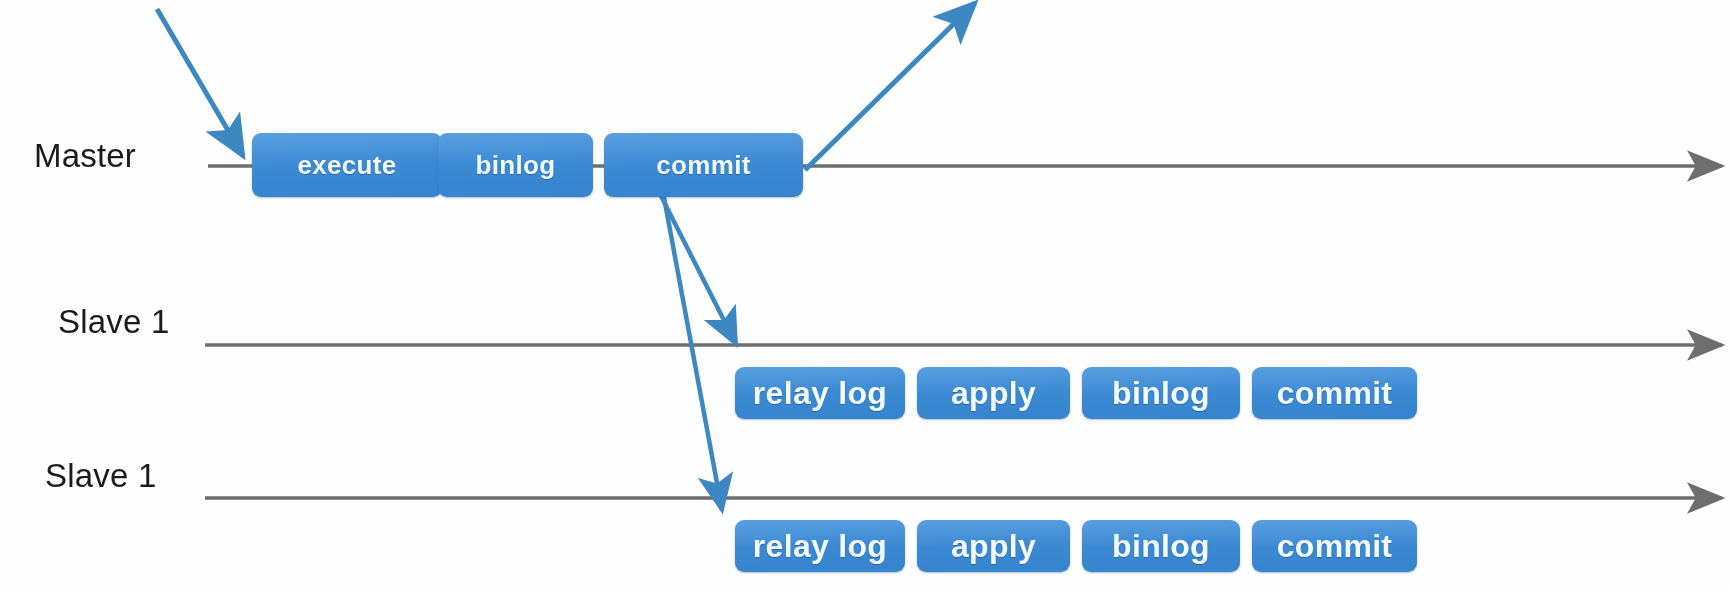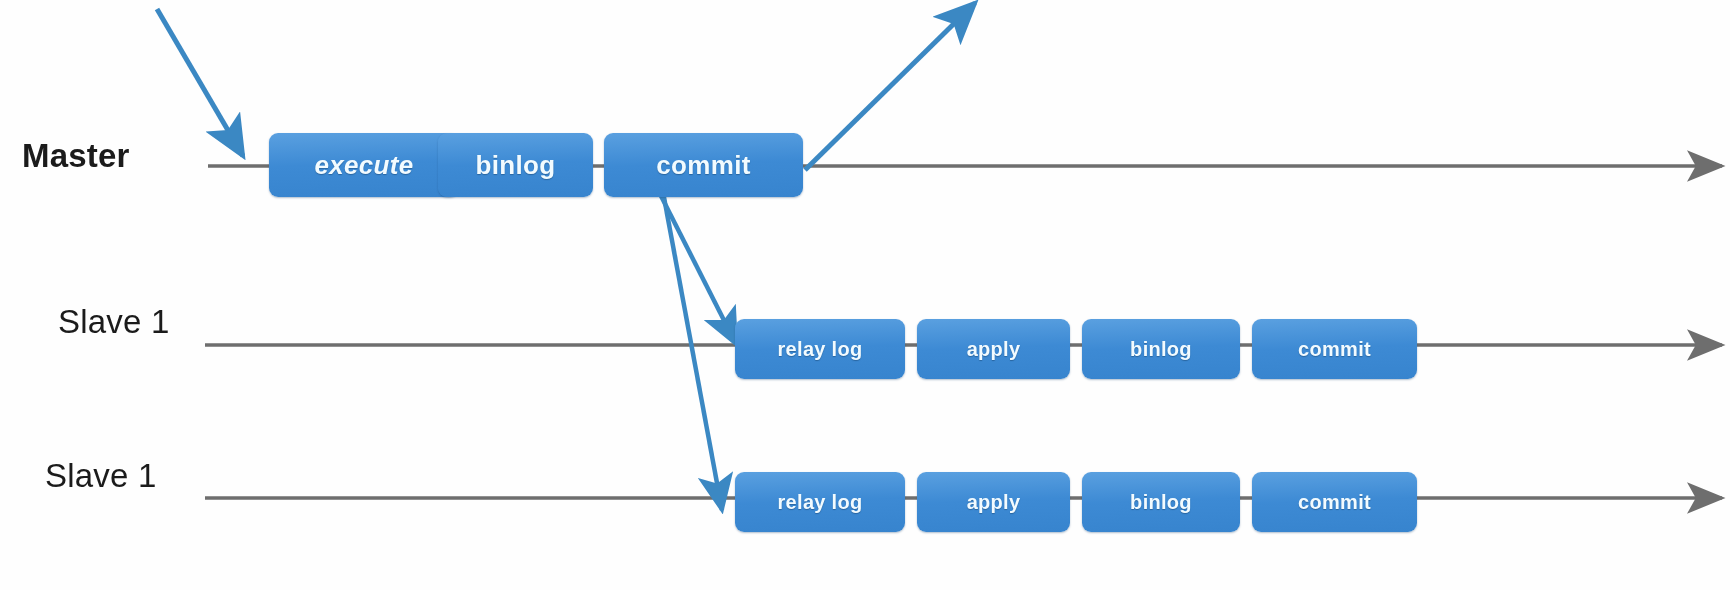--- a/index.html
+++ b/index.html
@@ -33,21 +33,21 @@
   .row-label {
     position: absolute;
     font-family: "Liberation Sans", sans-serif;
     font-size: 33px;
     font-weight: 400;
     color: #1b1b1b;
     letter-spacing: 0.2px;
     white-space: nowrap;
     line-height: 1;
   }
-  .row-label.master { left: 22px;  top: 139px; font-weight: bold; }
+  .row-label.master { left: 34px;  top: 139px; }
   .row-label.slave1 { left: 58px;  top: 305px; }
   .row-label.slave2 { left: 45px;  top: 459px; }
 
   
   .stage {
     position: absolute;
     box-sizing: border-box;
     display: flex;
     align-items: center;
     justify-content: center;
@@ -57,21 +57,21 @@
     color: #f2fbff;
     font-family: "Liberation Sans", sans-serif;
     font-weight: bold;
     font-size: 25px;
     letter-spacing: 0.3px;
     text-shadow: 0 1px 1px rgba(20,60,100,0.45);
     white-space: nowrap;
     user-select: none;
   }
   .stage.master-row { height: 64px; top: 133px; font-size: 26px; }
-  .stage.slave-row  { height: 60px; font-size: 20px; }
+  .stage.slave-row  { height: 52px; font-size: 32px; margin-top: 48px; }
   .stage.s1 { top: 319px; }
   .stage.s2 { top: 472px; }
 </style>
 </head>
 <body>
 
 <div id="diagram">
 
   <svg id="wires" viewBox="0 0 1730 590" width="1730" height="590" xmlns="http://www.w3.org/2000/svg">
     <defs>
@@ -96,21 +96,21 @@
     <line x1="157" y1="9" x2="243" y2="156" stroke="#3b88c3" stroke-width="5" marker-end="url(#blue-arrow)"></line>
     <line x1="805" y1="170" x2="975" y2="3" stroke="#3b88c3" stroke-width="5" marker-end="url(#blue-arrow)"></line>
     <line x1="659" y1="192" x2="736" y2="344" stroke="#3b88c3" stroke-width="4.5" marker-end="url(#blue-arrow)"></line>
     <line x1="663" y1="192" x2="722" y2="510" stroke="#3b88c3" stroke-width="4.5" marker-end="url(#blue-arrow)"></line>
   </svg>
 
   <div class="row-label master">Master</div>
   <div class="row-label slave1">Slave 1</div>
   <div class="row-label slave2">Slave 1</div>
 
-  <div class="stage master-row" style="left:269px;width:190px;font-style:italic;">execute</div>
+  <div class="stage master-row" style="left:252px;width:190px;">execute</div>
   <div class="stage master-row" style="left:438px;width:155px;">binlog</div>
   <div class="stage master-row" style="left:604px;width:199px;">commit</div>
 
   <div class="stage slave-row s1" style="left:735px;width:170px;">relay log</div>
   <div class="stage slave-row s1" style="left:917px;width:153px;">apply</div>
   <div class="stage slave-row s1" style="left:1082px;width:158px;">binlog</div>
   <div class="stage slave-row s1" style="left:1252px;width:165px;">commit</div>
 
   <div class="stage slave-row s2" style="left:735px;width:170px;">relay log</div>
   <div class="stage slave-row s2" style="left:917px;width:153px;">apply</div>

